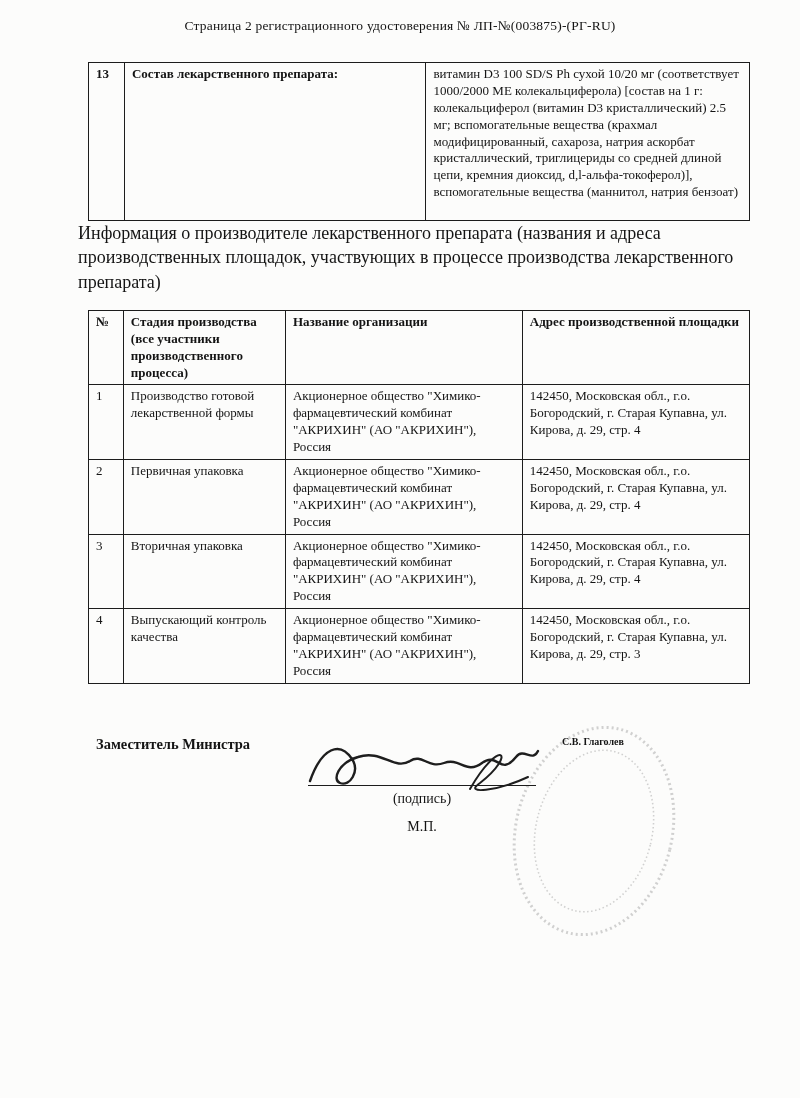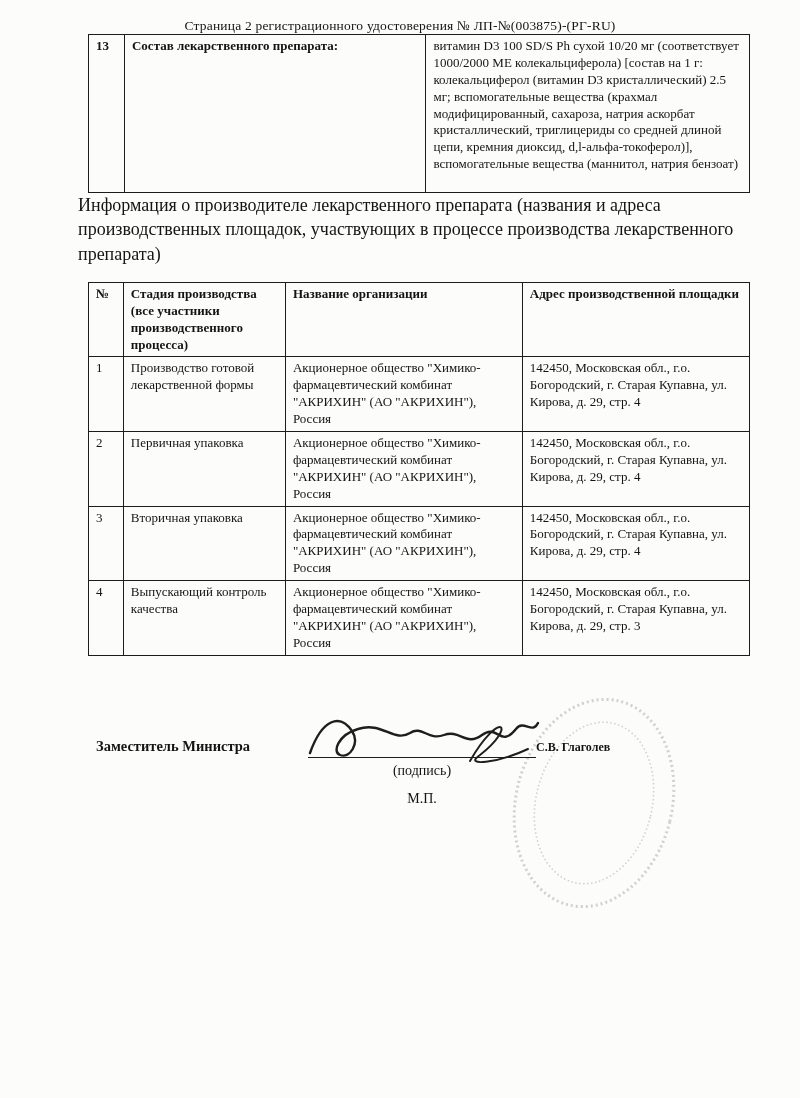--- a/index.html
+++ b/index.html
@@ -19,21 +19,21 @@
     letter-spacing: 0.2px;
     margin-top: 8px;
   }
 
   .content { margin: 0 auto; width: 662px; margin-left: 88px; }
 
   table { border-collapse: collapse; width: 662px; }
   table, td, th { border: 1.6px solid #1c1c1c; }
   td, th { vertical-align: top; padding: 3px 7px; font-size: 13px; line-height: 1.3; }
 
-  .t1 { }
+  .t1 { margin-top: 28px; }
   .t1 .col-num  { width: 36px; font-weight: bold; }
   .t1 .col-label{ width: 302px; font-weight: bold; }
   .t1 .col-val  { width: 324px; }
   .t1 .row13 td { height: 158px; }
   .t1 .val-center { text-align: center; }
 
   .info-par {
     text-align: left;
     font-size: 18px;
     line-height: 1.35;
@@ -44,29 +44,29 @@
   .t2 { margin-top: 16px; }
   .t2 th { text-align: left; font-weight: bold; }
   .t2 .c-num   { width: 36px; }
   .t2 .c-stage { width: 168px; }
   .t2 .c-org   { width: 257px; }
   .t2 .c-addr  { width: 245px; }
   .t2 td { height: 66px; }
   .t2 th { height: 66px; }
 
   .sig-area { position: relative; margin-top: 52px; margin-left: 96px; width: 620px; }
-  .sig-row { display: flex; align-items: flex-end; }
+  .sig-row { display: flex; }
   .sig-title { font-weight: bold; font-size: 14.5px; width: 212px; padding-bottom: 3px; white-space: nowrap; }
   .sig-line-block {
     width: 228px; height: 50px;
     border-bottom: 1.8px solid #1c1c1c;
     position: relative;
   }
   .sig-scribble { position: absolute; left: -6px; bottom: -10px; }
-  .sig-name { font-weight: bold; font-size: 12px; padding-bottom: 3px; white-space: nowrap; }
+  .sig-name { font-weight: bold; font-size: 10px; margin-left: 26px; padding-bottom: 3px; white-space: nowrap; }
   .sig-caption { margin-left: 212px; width: 228px; text-align: center; font-size: 14px; margin-top: 5px; }
   .sig-mp { margin-left: 212px; width: 228px; text-align: center; font-size: 14px; margin-top: 12px; }
 
   .stamp {
     position: absolute;
     left: 398px; top: -20px;
     width: 200px; height: 230px;
     opacity: 0.22;
     transform: rotate(14deg);
     pointer-events: none;

